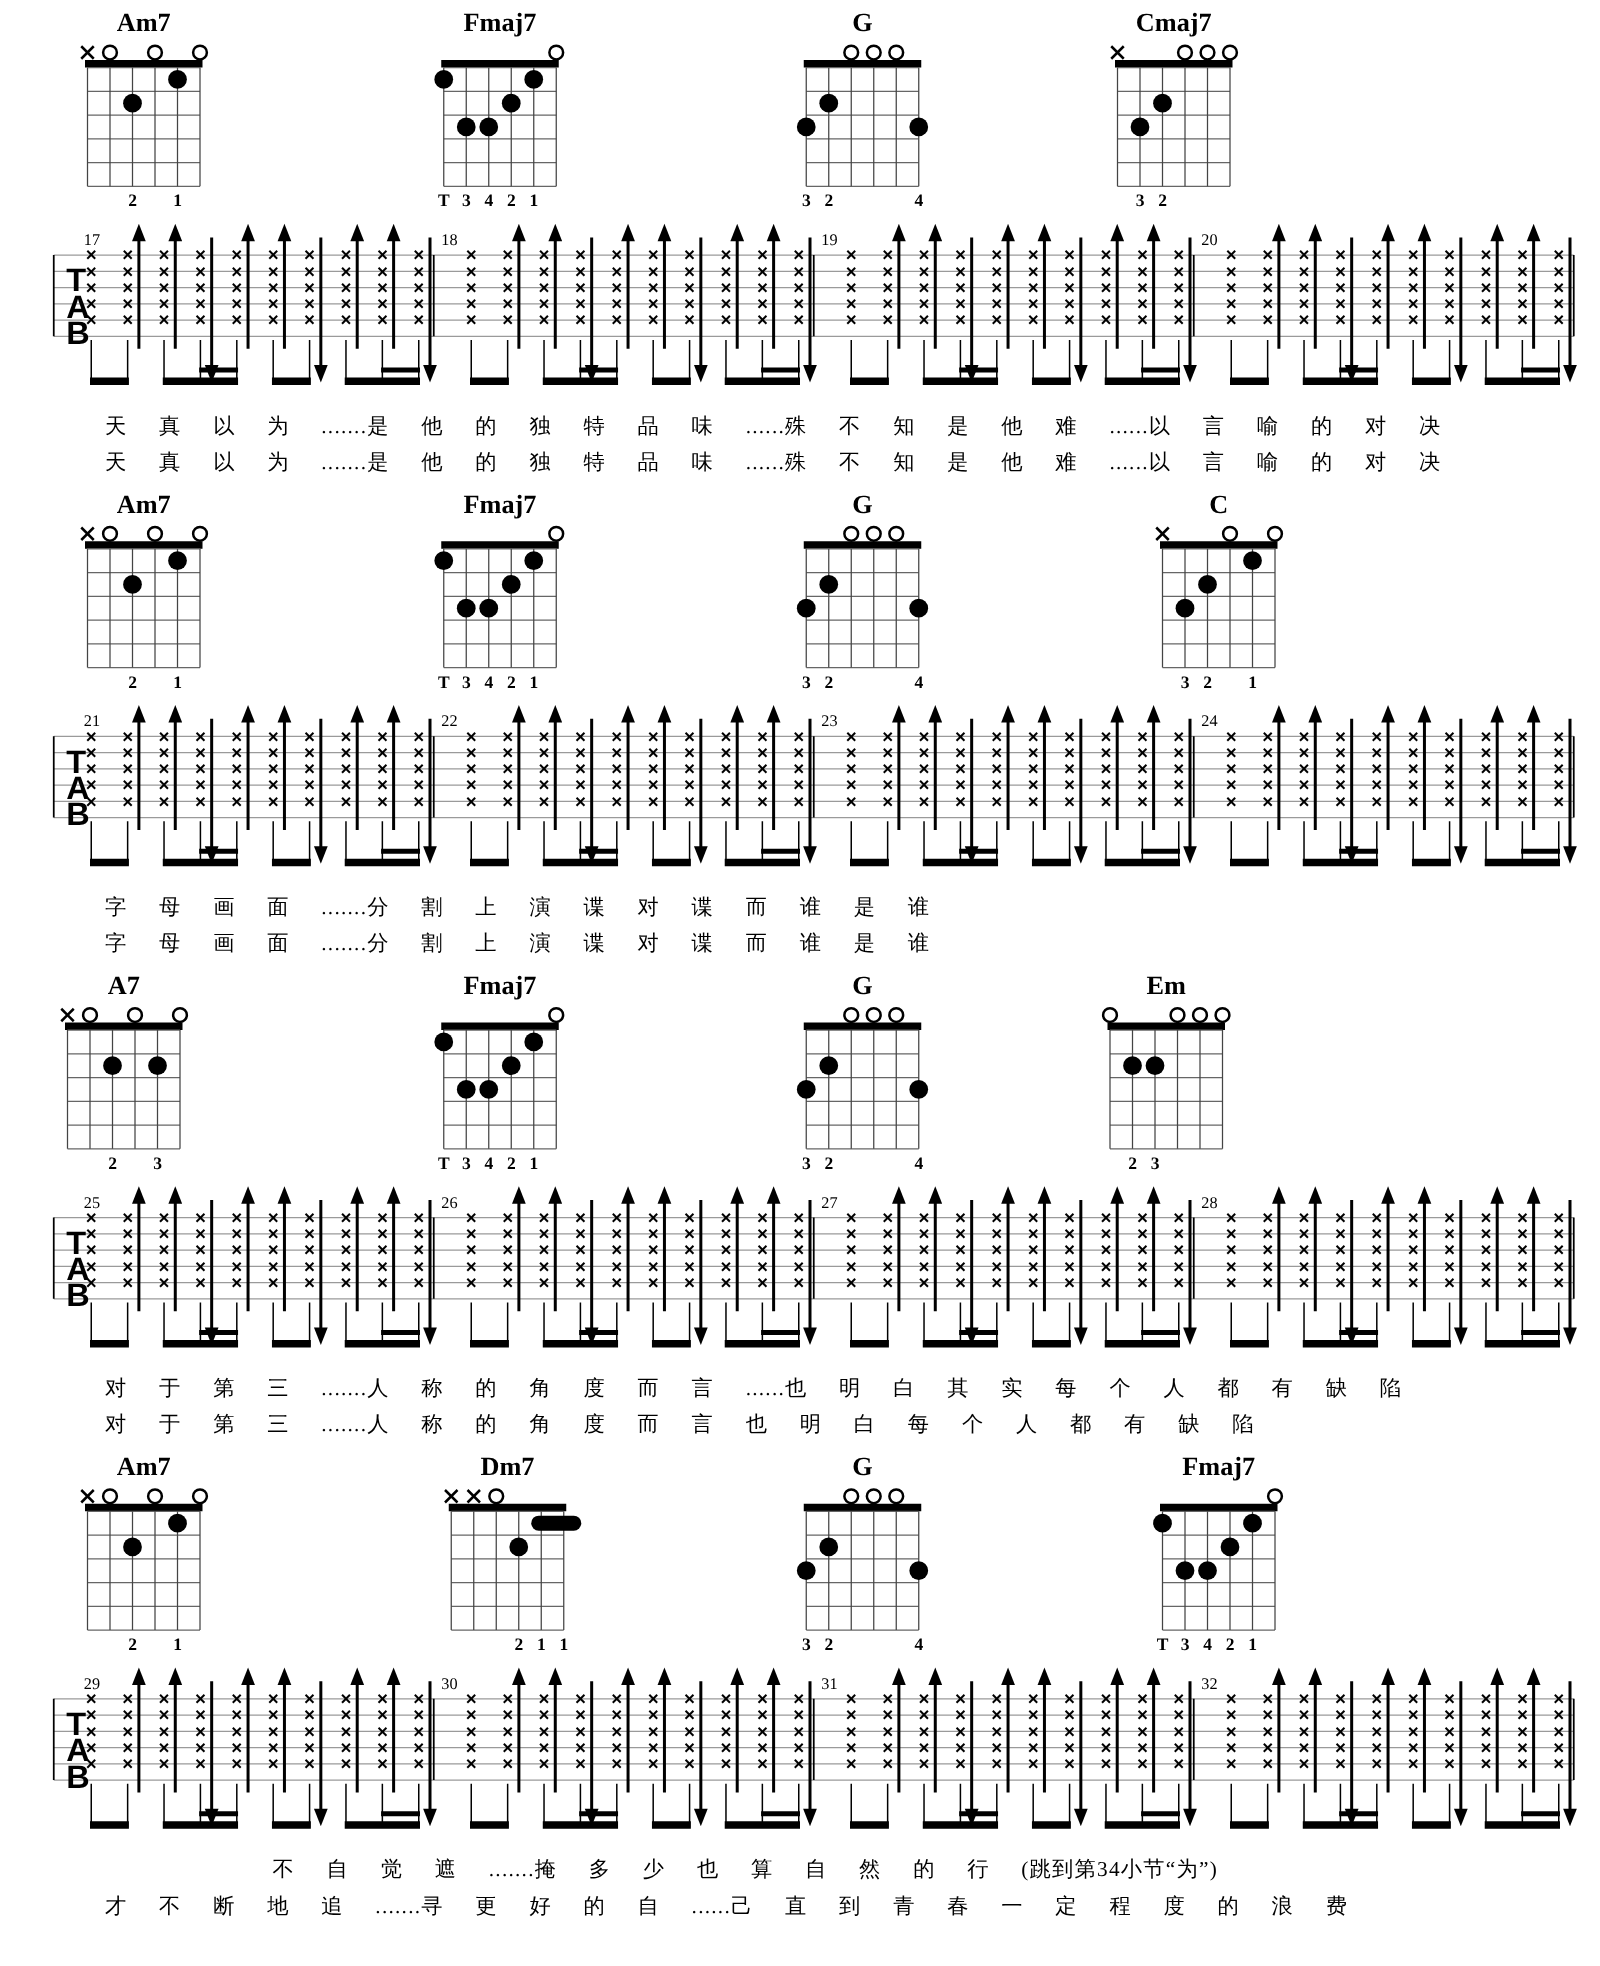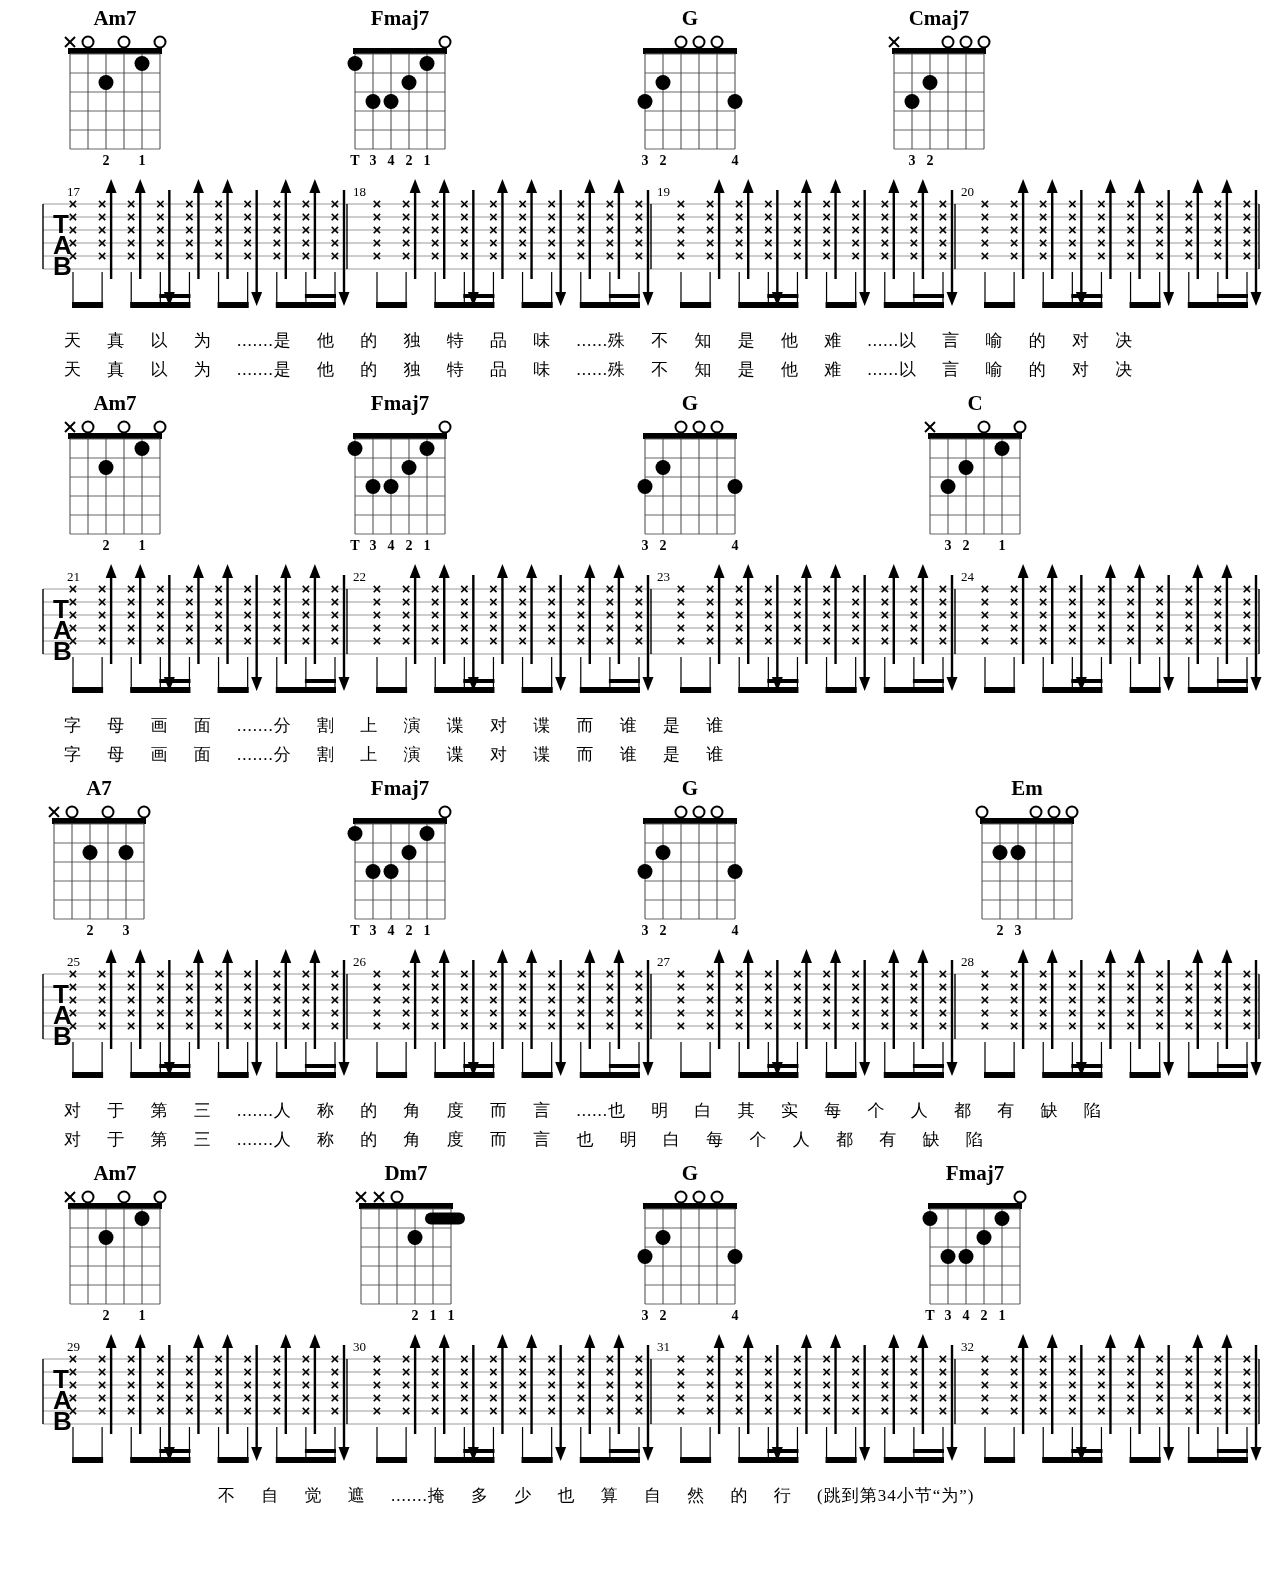--- a/index.html
+++ b/index.html
@@ -5,21 +5,21 @@
   html,body{margin:0;padding:0;background:#ffffff;}
   body{width:1280px;height:1573px;position:relative;font-family:"Liberation Serif", serif;color:#000;}
   .sheet{position:absolute;left:0;top:0;width:1152px;height:1573px;}
   .system{position:relative;width:1280px;height:385px;}
   .chord-row{position:relative;width:1280px;height:176px;}
   .chord-block{position:absolute;top:6px;width:140px;text-align:center;}
   .chord-name{font-family:"Liberation Serif", serif;font-weight:bold;font-size:21px;line-height:24px;}
   .chord-svg{display:block;margin:2px auto 0 auto;}
   .tab-wrap{position:relative;width:1280px;height:150px;}
   .tab-svg{position:absolute;left:15px;top:0;}
-  .lyrics{position:relative;padding-left:64px;width:1100px;
+  .lyrics{position:relative;padding-left:84px;width:1100px;
           font-size:17px;line-height:29px;white-space:nowrap;
           word-spacing:20px;letter-spacing:1px;
           font-family:"Liberation Serif", serif;}
   .lyrics.indented{padding-left:218px;}
   svg text{font-family:"Liberation Serif", serif;}
   svg text.sans{font-family:"Liberation Sans", sans-serif;}
 </style>
 </head>
 <body>
 
@@ -1221,21 +1221,21 @@
             <line x1="97" y1="22" x2="97" y2="117" stroke="#444" stroke-width="1"></line>
             <line x1="115" y1="22" x2="115" y2="117" stroke="#444" stroke-width="1"></line>
             <circle cx="25" cy="69.5" r="7.5" fill="#000000"></circle>
             <circle cx="43" cy="50.5" r="7.5" fill="#000000"></circle>
             <circle cx="115" cy="69.5" r="7.5" fill="#000000"></circle>
             <text x="25" y="133" text-anchor="middle" font-size="14" font-weight="bold" fill="#000000">3</text>
             <text x="43" y="133" text-anchor="middle" font-size="14" font-weight="bold" fill="#000000">2</text>
             <text x="115" y="133" text-anchor="middle" font-size="14" font-weight="bold" fill="#000000">4</text>
           </svg>
         </div>
-        <div class="chord-block" style="left: 957px;">
+        <div class="chord-block" style="left: 863px;">
           <div class="chord-name">Em</div>
           <svg class="chord-svg" width="140" height="142">
             <circle cx="25" cy="10" r="5.5" fill="none" stroke="#000000" stroke-width="2"></circle>
             <circle cx="79" cy="10" r="5.5" fill="none" stroke="#000000" stroke-width="2"></circle>
             <circle cx="97" cy="10" r="5.5" fill="none" stroke="#000000" stroke-width="2"></circle>
             <circle cx="115" cy="10" r="5.5" fill="none" stroke="#000000" stroke-width="2"></circle>
             <rect x="23" y="16" width="94" height="6" fill="#000000"></rect>
             <line x1="25" y1="22" x2="115" y2="22" stroke="#666" stroke-width="1"></line>
             <line x1="25" y1="41" x2="115" y2="41" stroke="#666" stroke-width="1"></line>
             <line x1="25" y1="60" x2="115" y2="60" stroke="#666" stroke-width="1"></line>
@@ -2248,14 +2248,15 @@
           <line x1="1144.6666666666667" y1="96" x2="1144.6666666666667" y2="131" stroke="#000000" stroke-width="1.2"></line>
           <rect x="1114.5555555555557" y="126" width="31.111111111111086" height="6" fill="#000000"></rect>
           <line x1="1173.7777777777778" y1="96" x2="1173.7777777777778" y2="131" stroke="#000000" stroke-width="1.2"></line>
           <line x1="1202.888888888889" y1="96" x2="1202.888888888889" y2="131" stroke="#000000" stroke-width="1.2"></line>
           <line x1="1232" y1="96" x2="1232" y2="131" stroke="#000000" stroke-width="1.2"></line>
           <rect x="1172.7777777777778" y="126" width="60.22222222222217" height="6" fill="#000000"></rect>
           <rect x="1201.888888888889" y="118" width="31.111111111111086" height="4" fill="#000000"></rect>
         </svg>
       </div>
       <div class="lyrics indented">不 自 觉 遮 .......掩 多 少 也 算 自 然 的 行 (跳到第34小节“为”)</div>
+      <div class="lyrics">才 不 断 地 追 .......寻 更 好 的 自 ......己 直 到 青 春 一 定 程 度 的 浪 费</div>
     </div>
   </main>
 
 </body></html>

